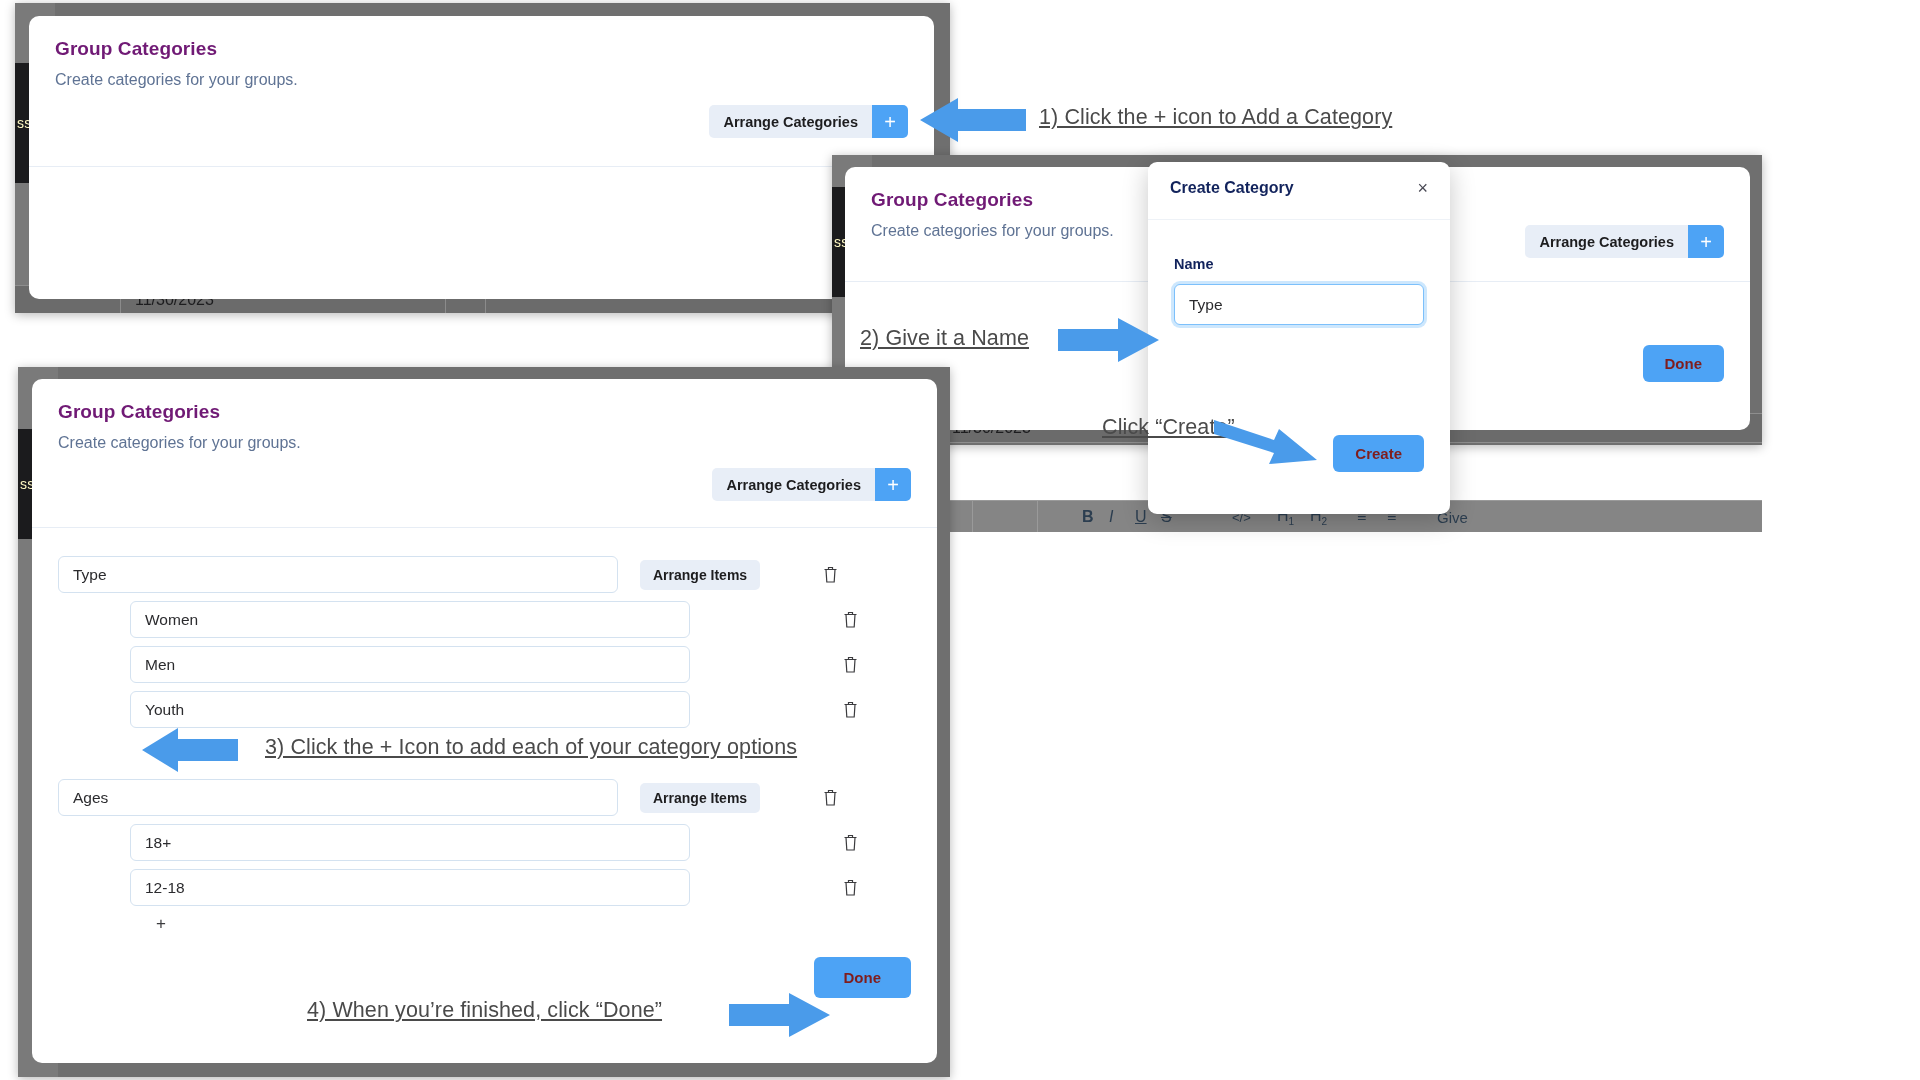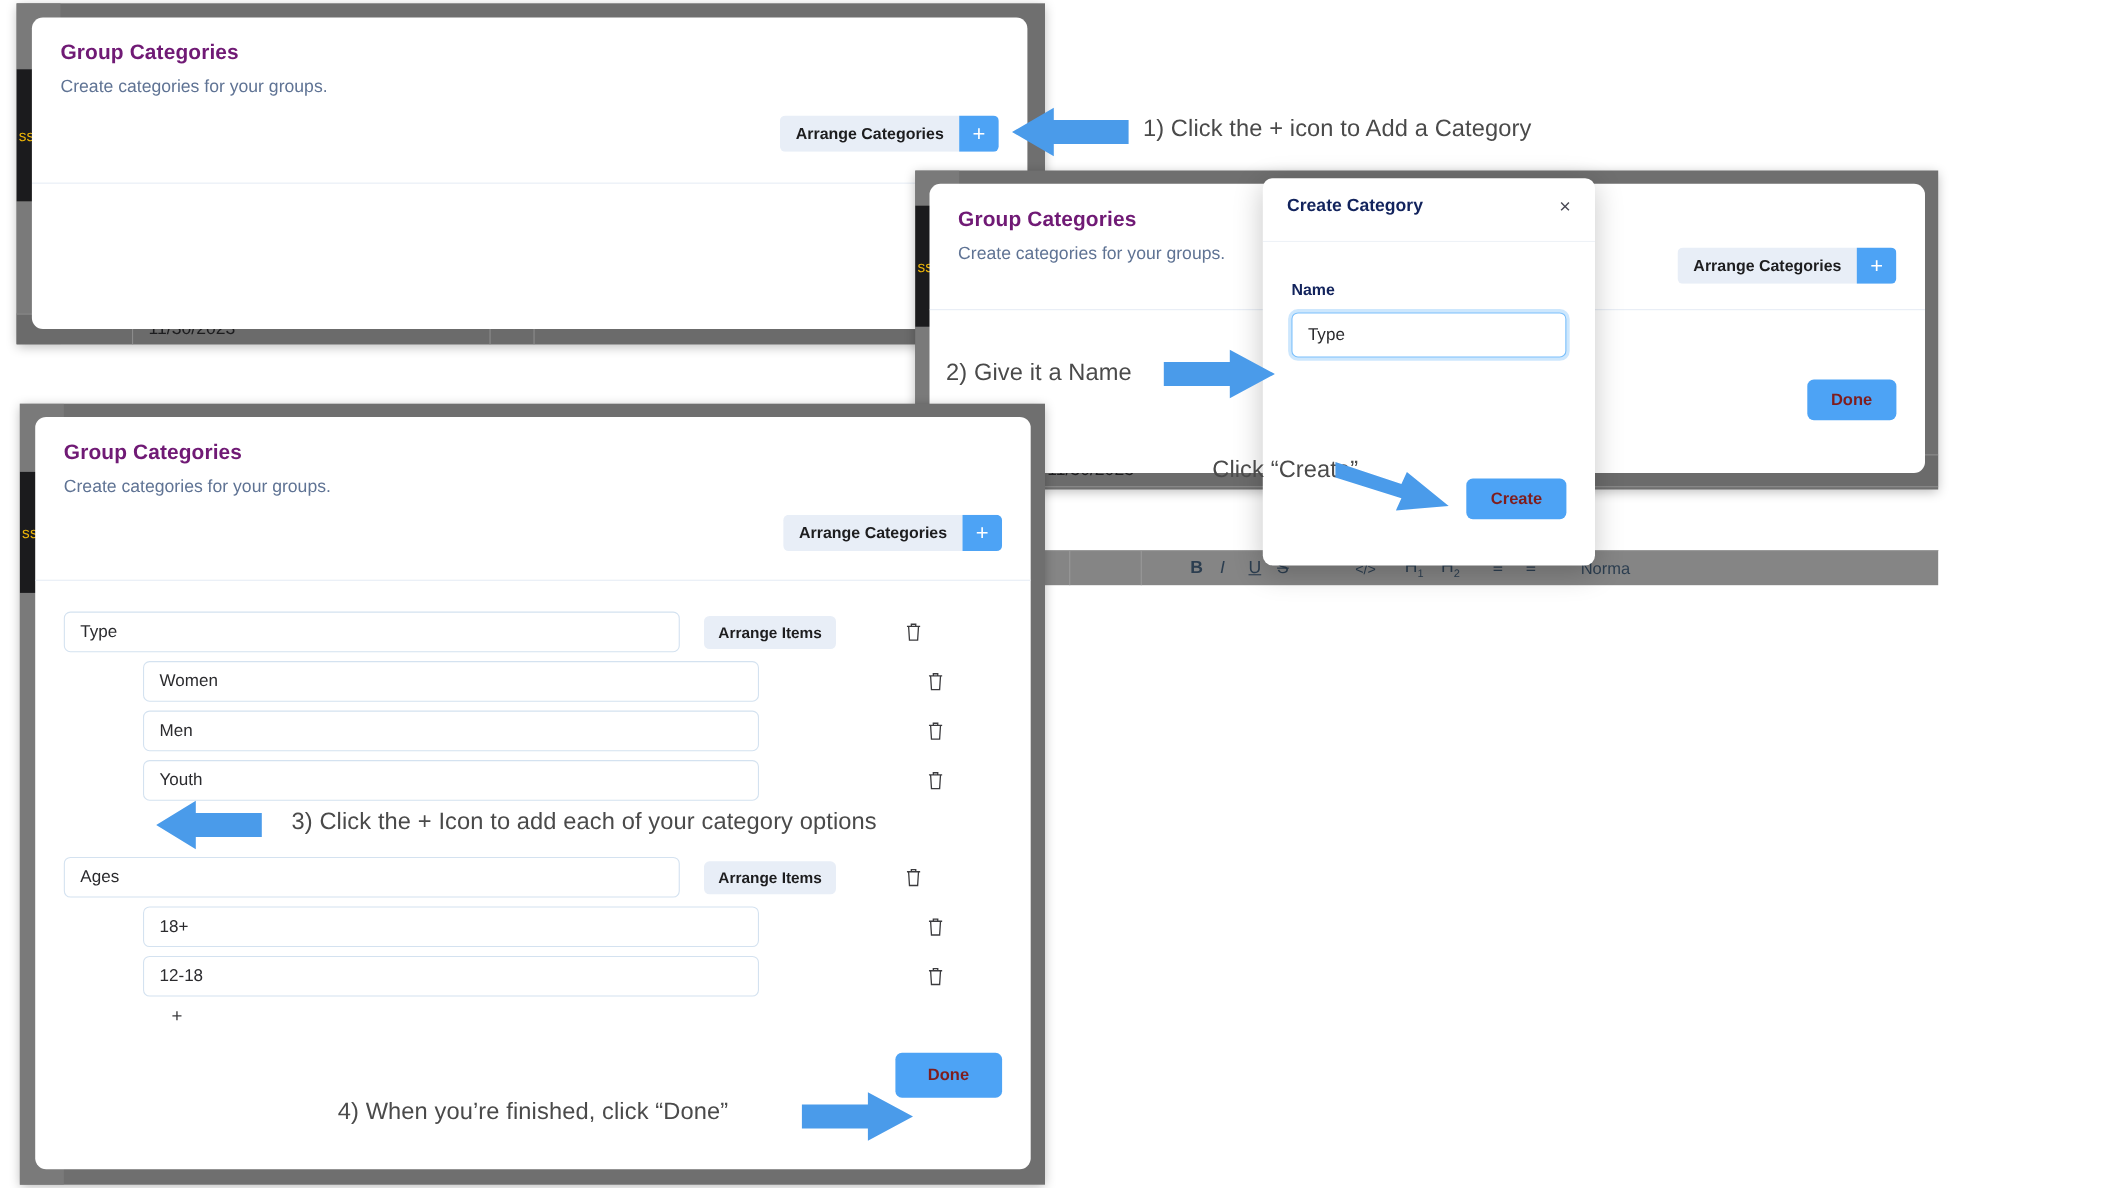--- a/index.html
+++ b/index.html
@@ -20,21 +20,21 @@
   }
   .shot .bg-dark-rail {
     position: absolute; left: 0; top: 0; width: 40px; height: 100%;
     background: #7a7a7a;
   }
   .shot .bg-black-rail {
     position: absolute; width: 44px; background: #1b1b1d;
   }
   .shot .bg-black-rail span {
     position: absolute; left: 2px; top: 50%; transform: translateY(-50%);
-    color: #eab308; font-size: 14px; letter-spacing: .2px;
+    color: #fef9c3; font-size: 14px; letter-spacing: .2px;
   }
   .shot .bg-row {
     position: absolute; left: 0; width: 100%;
     background: #6b6b6b; border-top: 1px solid #8e8e8e; border-bottom:1px solid #8e8e8e;
   }
   .shot .bg-row .cell {
     position: absolute; top: 50%; transform: translateY(-50%);
     color: #1d1d1f; font-size: 16px;
   }
   .shot .bg-row .divider {
@@ -86,21 +86,21 @@
     border: 1.5px solid #7cc0fb;
     box-shadow: 0 0 0 3px rgba(124,192,251,.38);
   }
   .row-line { display: flex; align-items: center; }
   .trash { width: 17px; height: 19px; flex: 0 0 auto; }
   .plus-small { font-size: 17px; color: #3b3b3e; line-height: 1; }
 
   
   .anno {
     position: absolute; color: #4a4a4a; font-size: 21.5px;
-    white-space: nowrap; letter-spacing: .1px;
+    white-space: nowrap; letter-spacing: .1px; text-decoration: underline;
   }
   .arrow { position: absolute; }
 
   
   .modal {
     position: absolute; background: #fff; border-radius: 9px;
     box-shadow: 0 6px 26px rgba(0,0,0,.22);
     overflow: hidden;
   }
   .modal-head {
@@ -185,21 +185,21 @@
     <div class="tb" style="left:250px; font-weight:bold;">B</div>
     <div class="tb" style="left:277px; font-style:italic;">I</div>
     <div class="tb" style="left:303px; text-decoration:underline;">U</div>
     <div class="tb" style="left:329px; text-decoration:line-through;">S</div>
     <div class="tb" style="left:370px;">”</div>
     <div class="tb" style="left:400px; font-size:13px;">&lt;/&gt;</div>
     <div class="tb" style="left:445px;">H<sub style="font-size:10px">1</sub></div>
     <div class="tb" style="left:478px;">H<sub style="font-size:10px">2</sub></div>
     <div class="tb" style="left:525px;">≡</div>
     <div class="tb" style="left:555px;">≡</div>
-    <div class="tb" style="left:605px; font-size:15px;">Norma</div>
+    <div class="tb" style="left:605px; font-size:15px;">Give</div>
   </div>
 
   <div class="modal" style="left:1148px; top:162px; width:302px; height:352px;">
     <div class="modal-head">
       <div class="modal-title">Create Category</div>
       <button class="modal-close">×</button>
     </div>
     <div class="modal-divider"></div>
     <div style="padding:36px 26px 0 26px;">
       <div class="field-label">Name</div>

